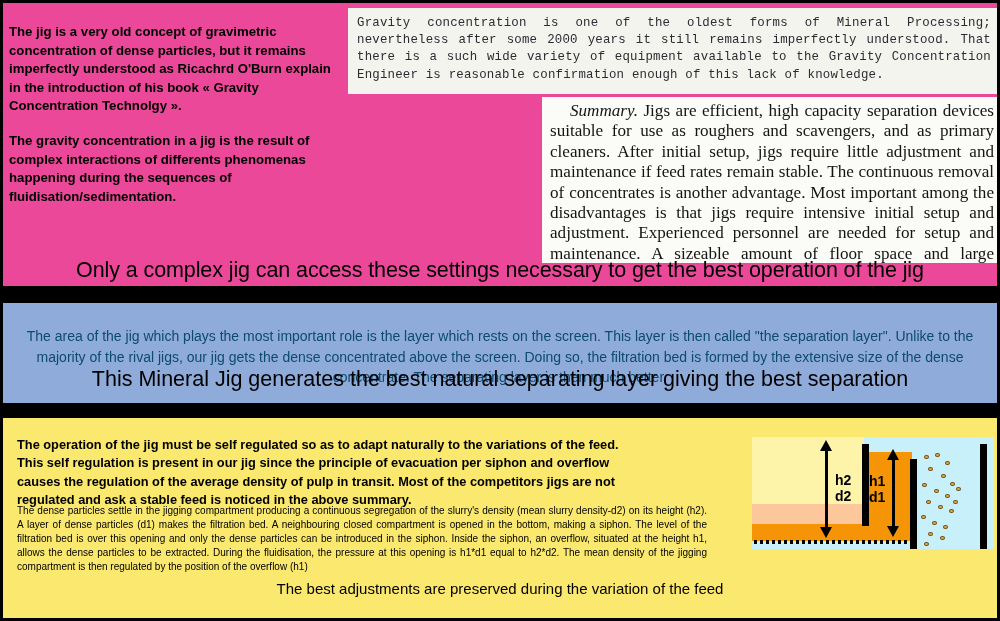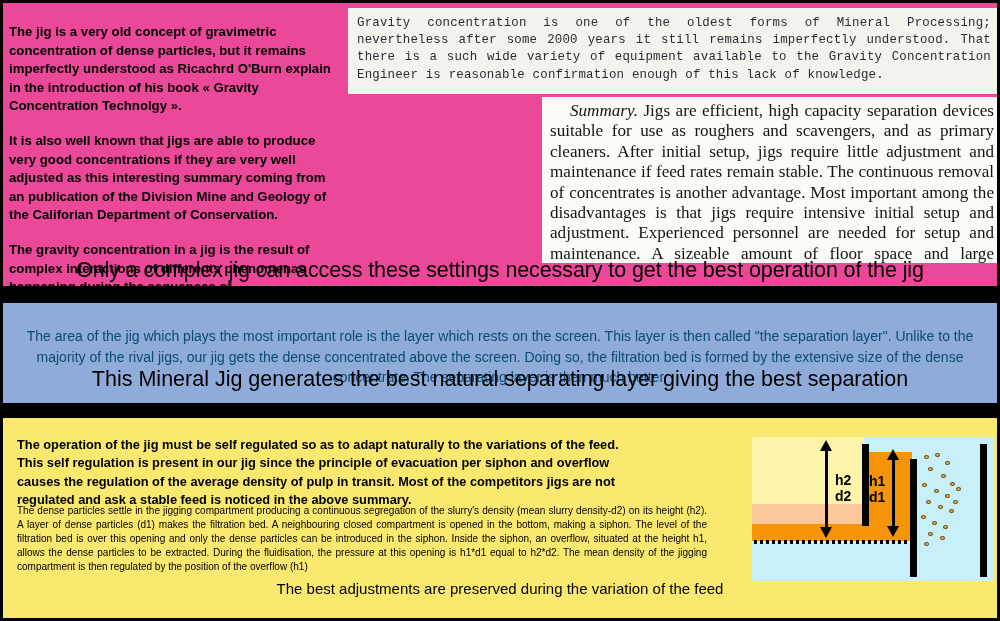--- a/index.html
+++ b/index.html
@@ -173,21 +173,21 @@
     font-size: 15px;
     color: #000;
   }
 
   
   .diagram {
     position: absolute;
     left: 752px;
     top: 437px;
     width: 242px;
-    height: 144px;
+    height: 112px;
     background: #c8f0fb;
     overflow: hidden;
   }
   .d-upperwater {
     position: absolute;
     left: 0; top: 0;
     width: 112px; height: 67px;
     background: #fdf3a9;
   }
   .d-midlayer {
@@ -288,21 +288,20 @@
 </style>
 </head>
 <body>
 
 <div class="page">
 
   <div class="sec-green">
 
     <div class="green-left">
       <p>The jig is a very old concept of gravimetric concentration of dense particles, but it remains imperfectly understood as Ricachrd O'Burn explain in the introduction of his book « Gravity Concentration Technolgy ».</p>
-      <p>It is also well known that jigs are able to produce very good concentrations if they are very well adjusted as this interesting summary coming from an publication of the Division Mine and Geology of the Califorian Department of Conservation.</p>
       <p>The gravity concentration in a jig is the result of complex interactions of differents phenomenas happening during the sequences of fluidisation/sedimentation.</p>
 
     </div>
 
     <div class="mono-box">
       <p>Gravity concentration is one of the oldest forms of Mineral Processing; nevertheless after some 2000 years it still remains imperfectly understood. That there is a such wide variety of equipment available to the Gravity Concentration Engineer is reasonable confirmation enough of this lack of knowledge.</p>
     </div>
 
     <div class="serif-box">
       <p><span class="it">Summary.</span><span> Jigs are efficient, high capacity separation devices suitable for use as roughers and scavengers, and as primary cleaners. After initial setup, jigs require little adjustment and maintenance if feed rates remain stable. The continuous removal of concentrates is another advantage. Most important among the disadvantages is that jigs require intensive initial setup and adjustment. Experienced personnel are needed for setup and maintenance. A sizeable amount of floor space and large amounts of water are also required.</span></p>

